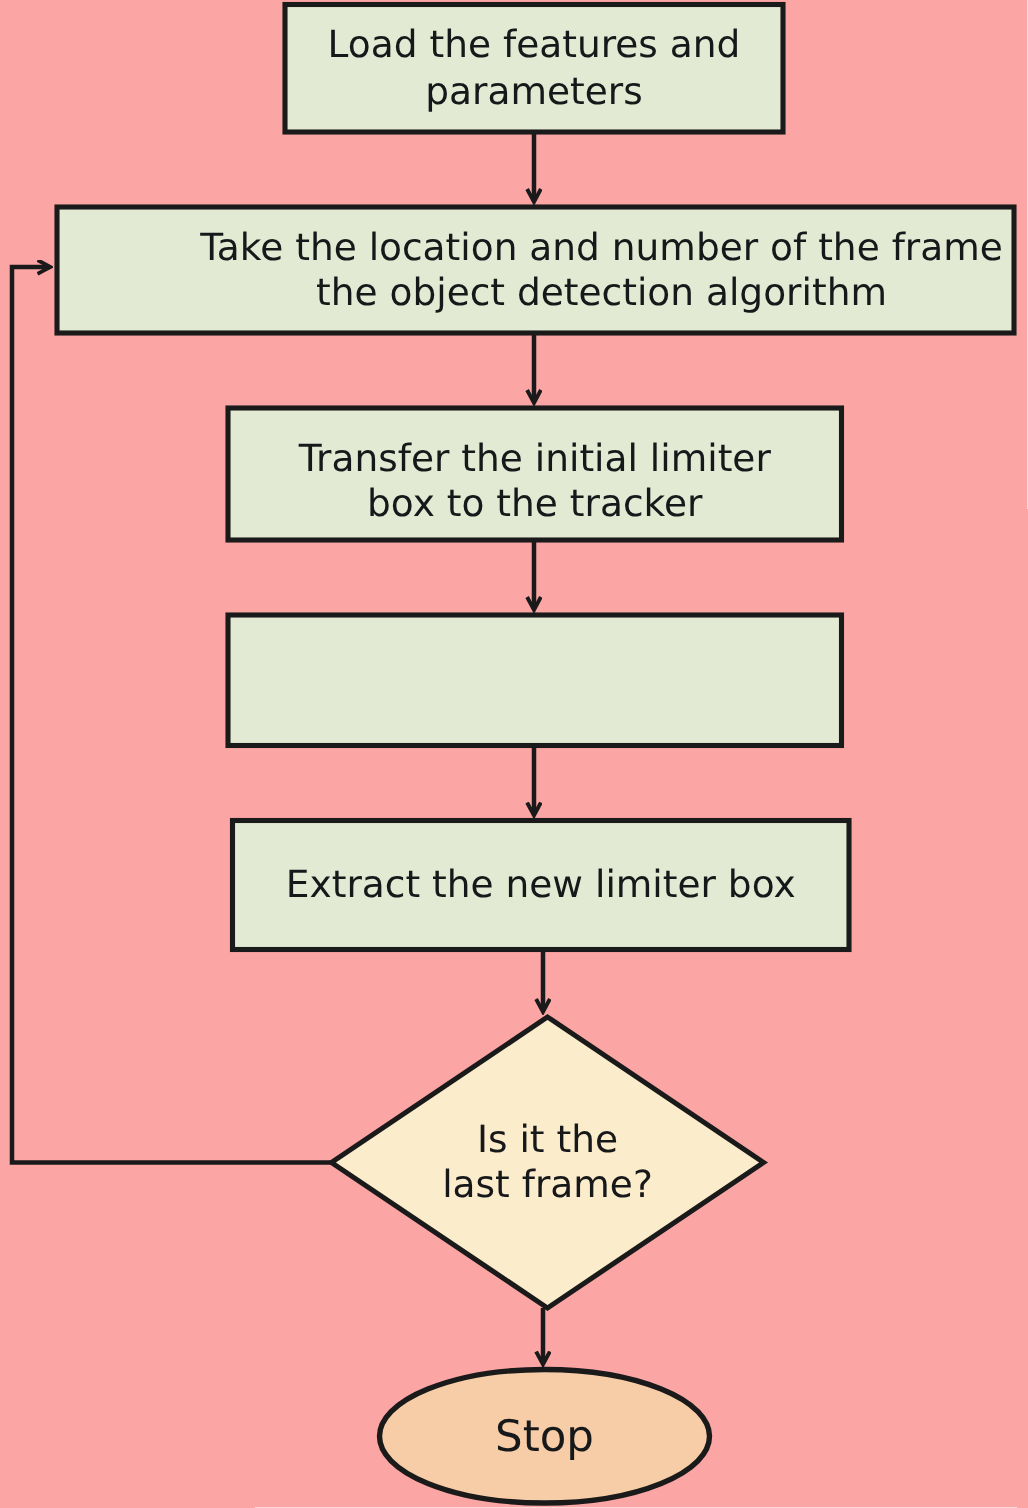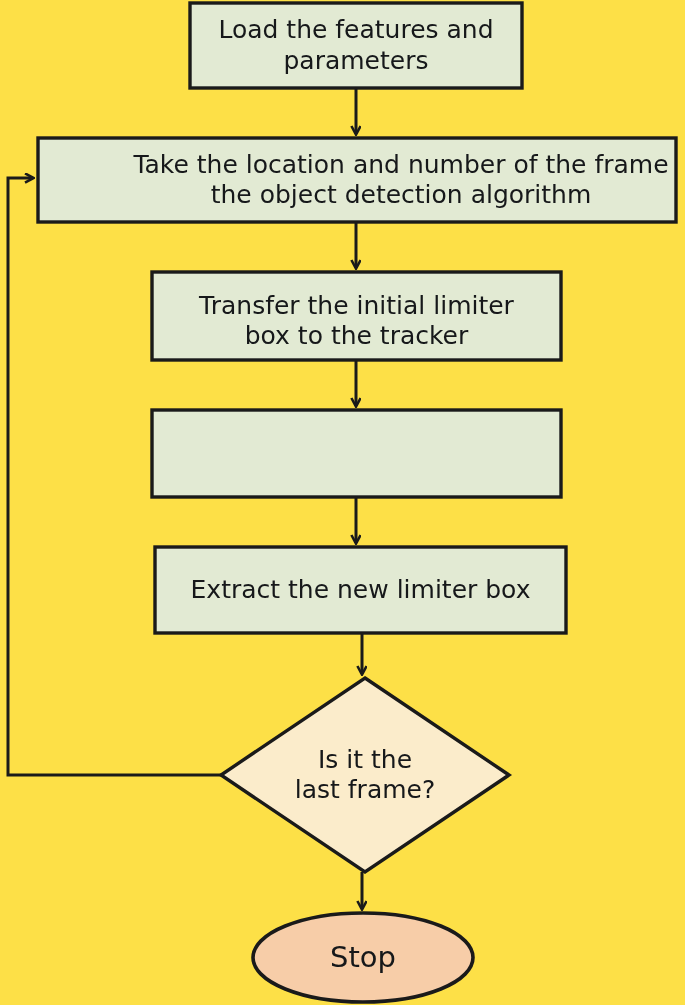--- a/index.html
+++ b/index.html
@@ -8,21 +8,21 @@
     padding: 0;
     background: #ffffff;
   }
   body {
     font-family: "DejaVu Sans", "Liberation Sans", sans-serif;
   }
   #flowchart-root {
     position: relative;
     width: 685px;
     height: 1005px;
-    background: #fde047;
+    background: #fca5a5;
     overflow: hidden;
   }
   #flow-svg {
     position: absolute;
     left: 0;
     top: 0;
     width: 685px;
     height: 1005px;
     display: block;
   }

